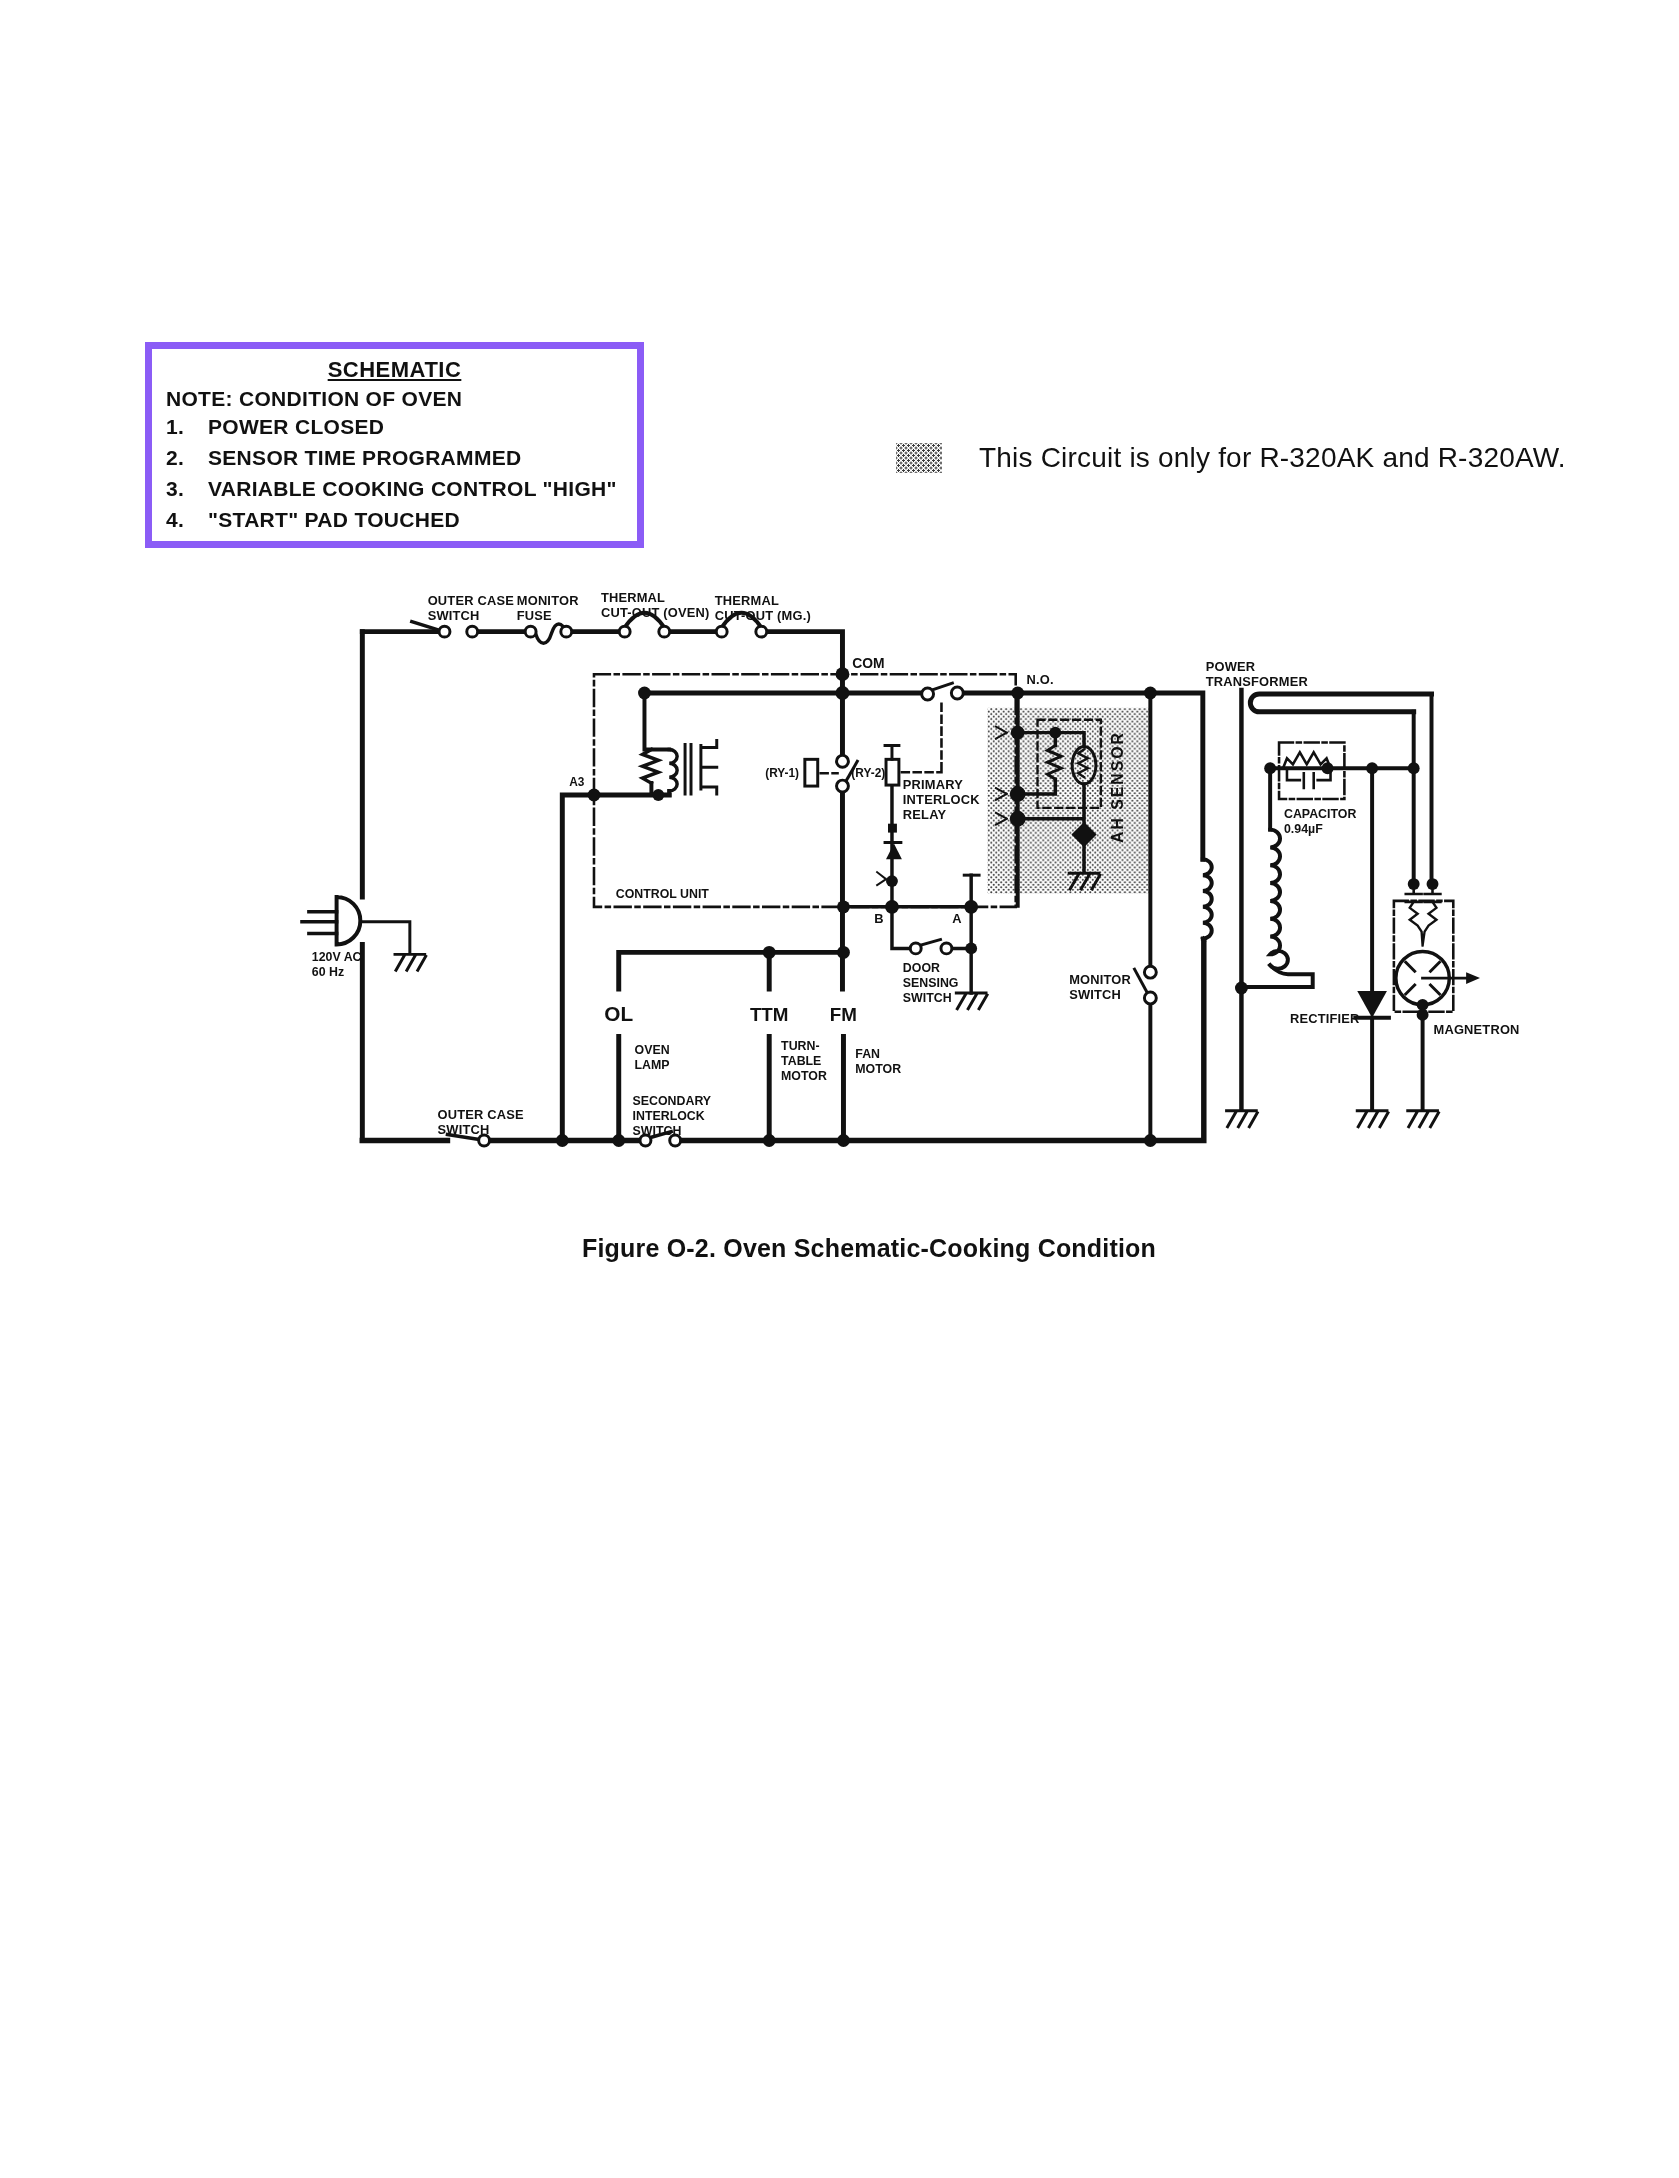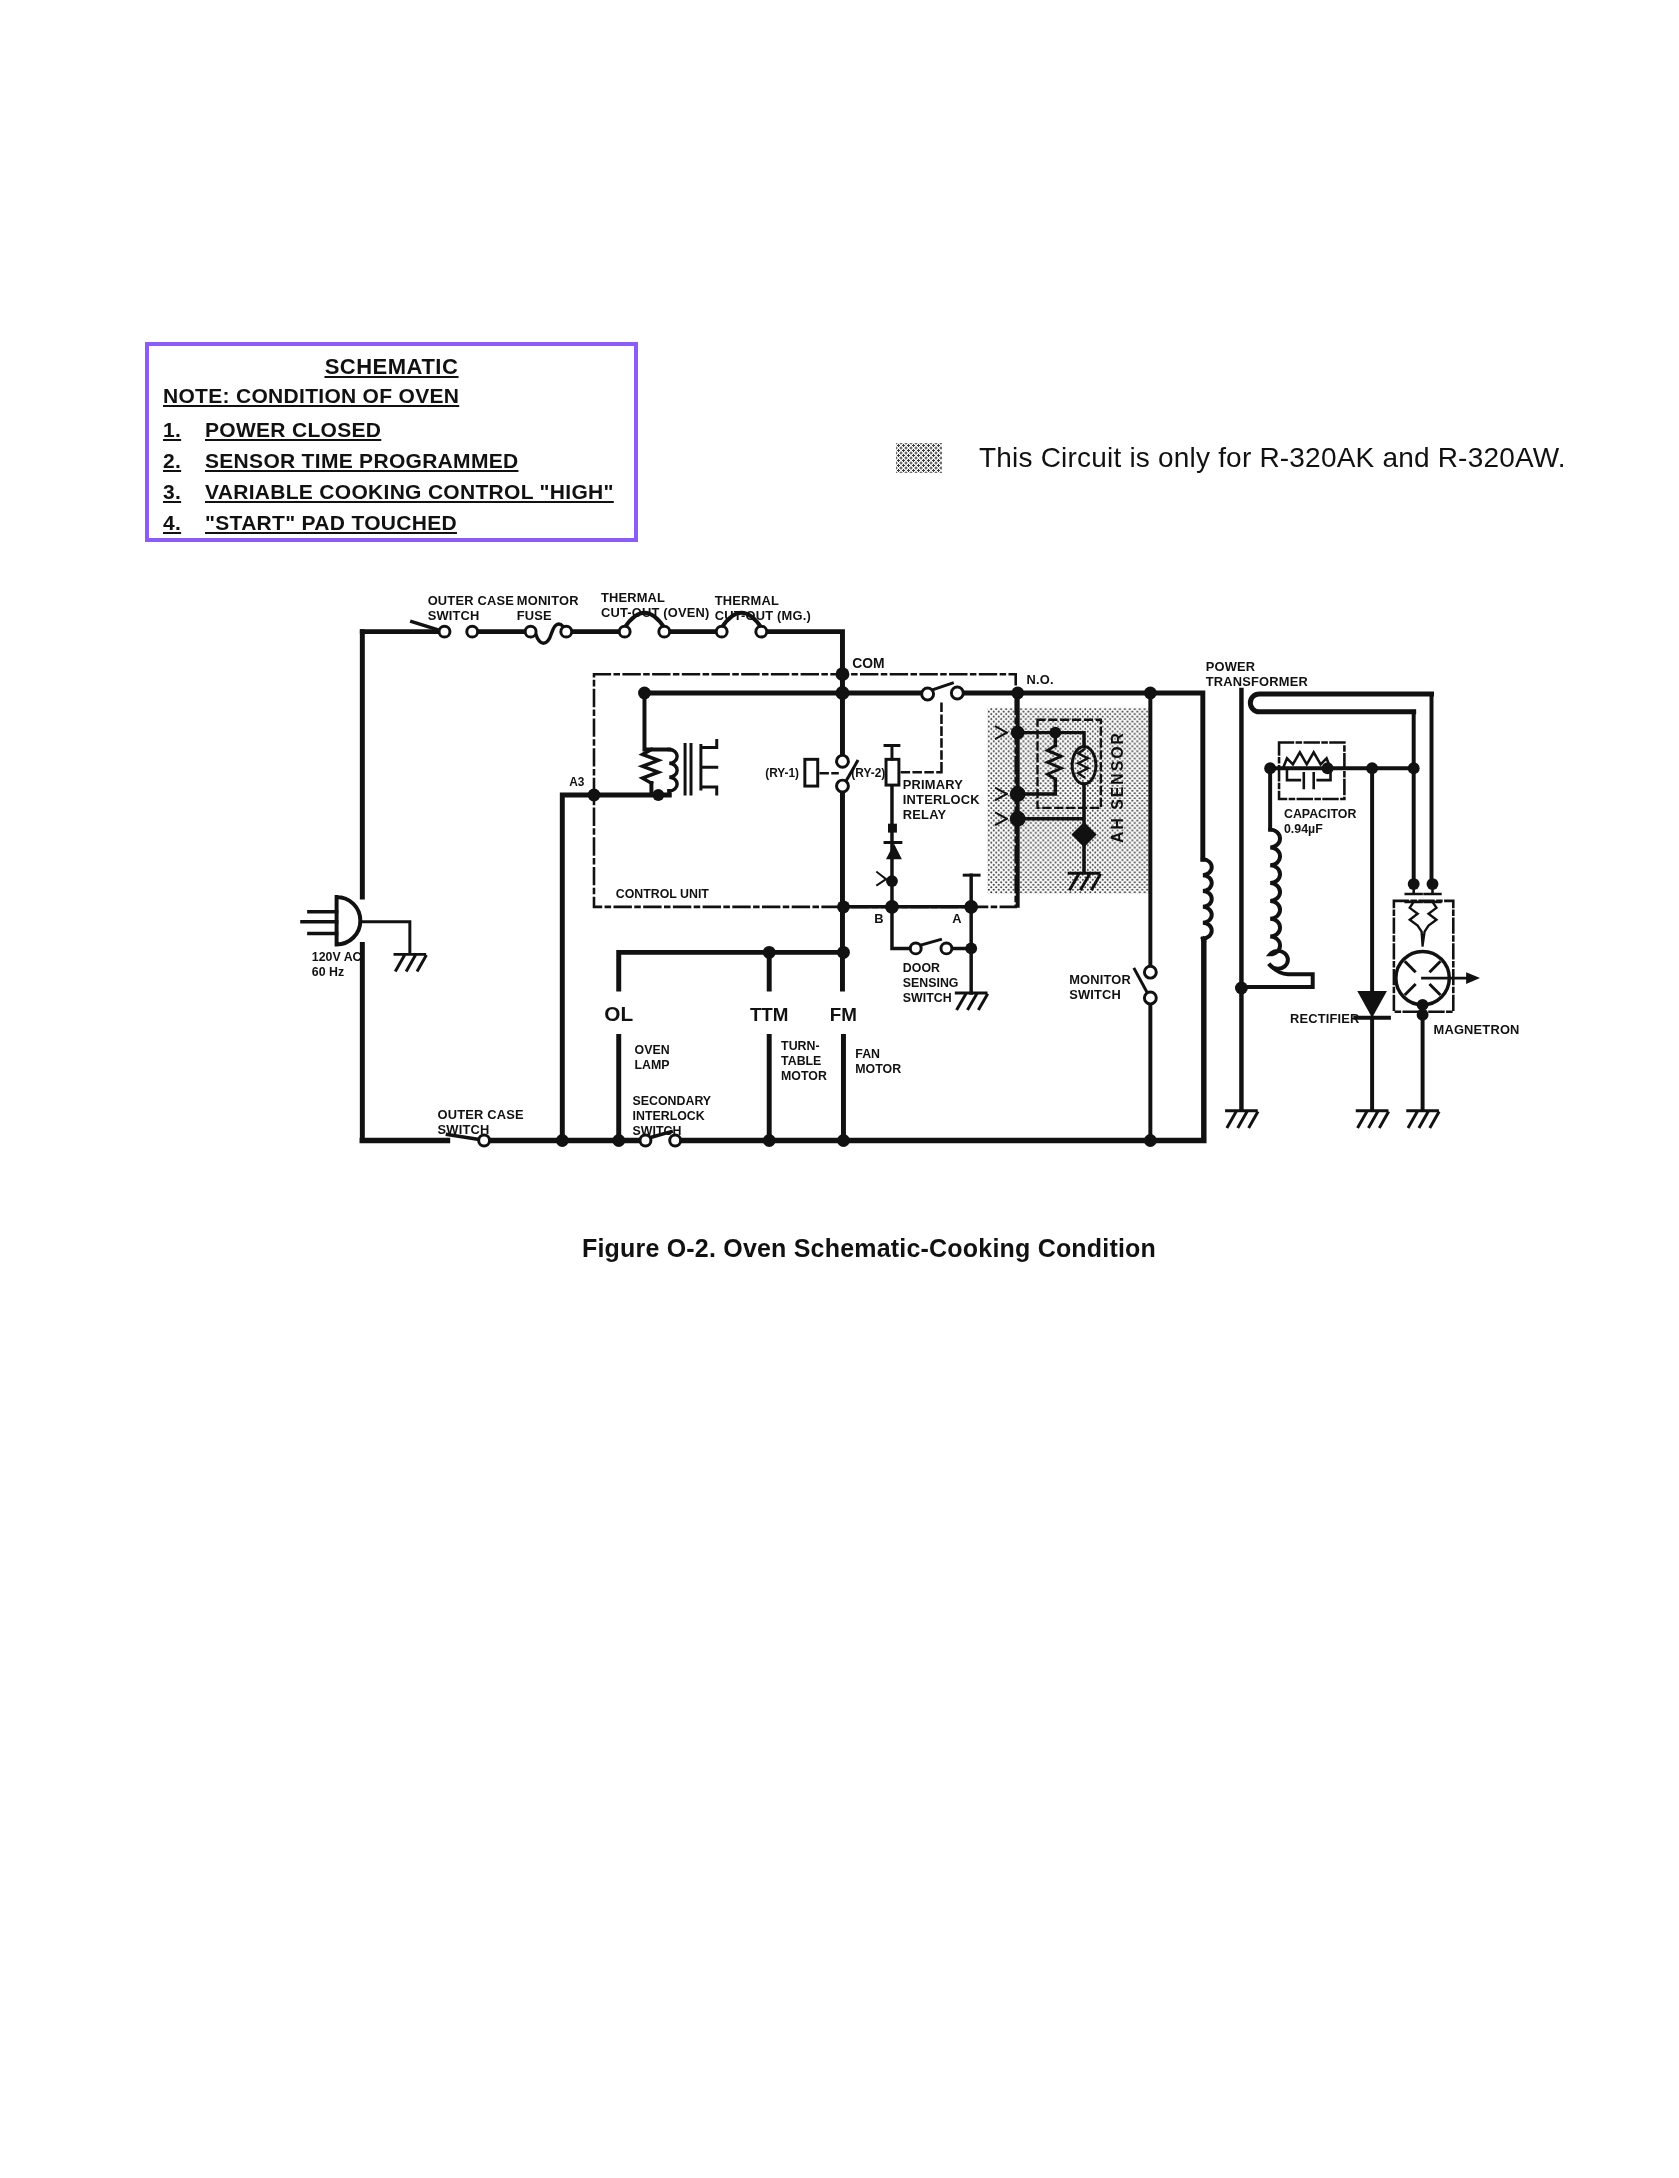--- a/index.html
+++ b/index.html
@@ -1,22 +1,22 @@
 <!DOCTYPE html>
 <html><head>
 <meta charset="utf-8">
 <style>
   html,body{margin:0;padding:0;background:#e8e8e8;}
   .page{position:relative;width:1679px;height:2178px;background:#ffffff;overflow:hidden;
         font-family:"Liberation Sans", sans-serif;color:#111;}
   .note-box{position:absolute;left:145px;top:342px;width:457px;height:176px;
-            border:4px solid #8b5cf6;padding:6px 14px 10px 14px;text-decoration:underline;}
+            border:7px solid #8b5cf6;padding:6px 14px 10px 14px;}
   .note-title{text-align:center;font-size:22px;font-weight:700;text-decoration:underline;
               letter-spacing:0.5px;margin:2px 0 4px 0;}
-  .note-heading{font-size:21px;font-weight:600;letter-spacing:0.3px;margin-bottom:6px;}
+  .note-heading{font-size:21px;font-weight:600;letter-spacing:0.3px;}
   .note-item{display:flex;font-size:21px;font-weight:600;line-height:31px;letter-spacing:0.3px;}
   .note-num{width:42px;flex:0 0 42px;}
   .legend{position:absolute;left:896px;top:442px;display:flex;align-items:center;}
   .legend-swatch{width:46px;height:30px;
      background-image:radial-gradient(circle,#3a3a3a 1px,transparent 1.3px),
                       radial-gradient(circle,#3a3a3a 1px,transparent 1.3px);
      background-size:5px 5px;background-position:0 0,2.5px 2.5px;}
   .legend-text{margin-left:37px;font-size:28px;font-weight:500;letter-spacing:0.2px;}
   .caption{position:absolute;left:0;top:1234px;width:1738px;text-align:center;
            font-size:25px;font-weight:700;letter-spacing:0.2px;}

